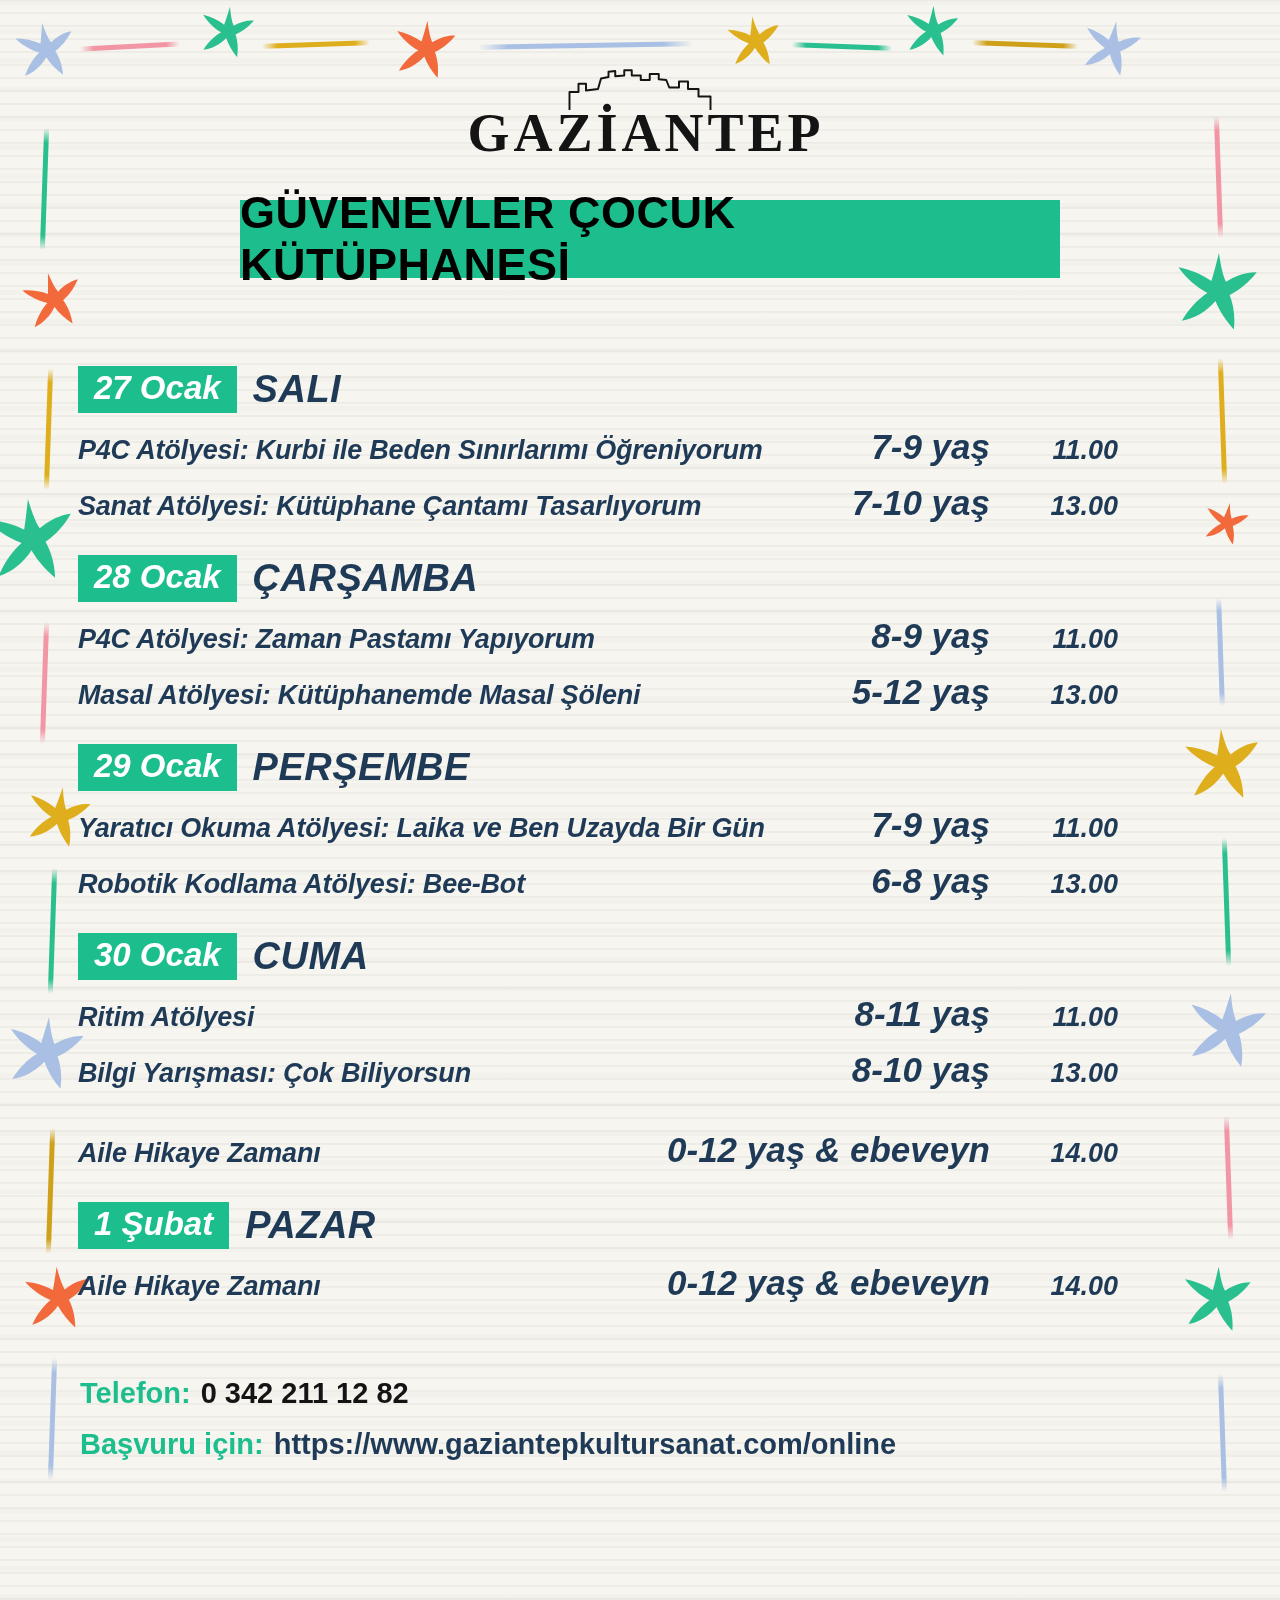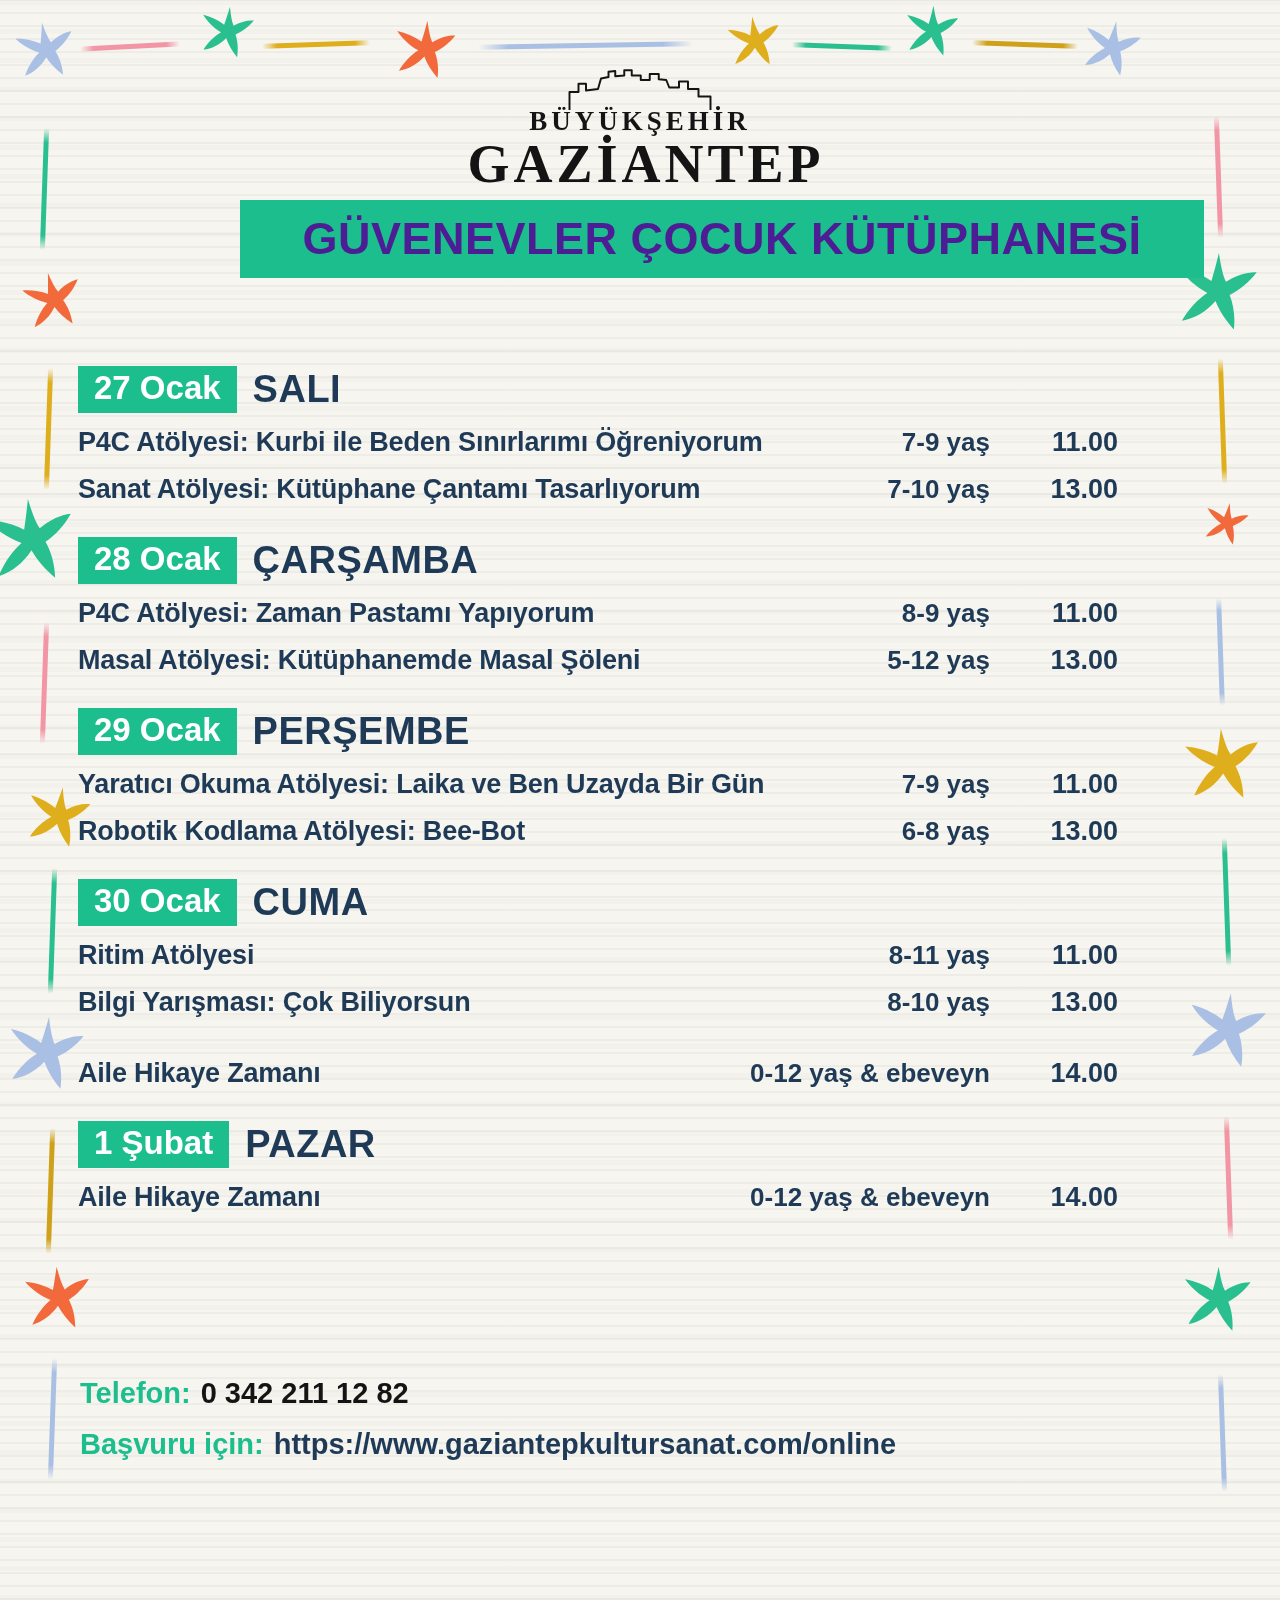--- a/index.html
+++ b/index.html
@@ -24,38 +24,38 @@
   .dash.h { height:5px; background:linear-gradient(90deg, transparent, var(--c) 14%, var(--c) 86%, transparent); }
   .dash.v { width:5px;  background:linear-gradient(180deg, transparent, var(--c) 12%, var(--c) 88%, transparent); }
 
   
   .logo { position:absolute; top:68px; left:0; width:100%; text-align:center; color:#141414; }
   .logo-castle { display:block; margin:0 auto -4px; }
   .logo-top  { font-family:"Liberation Serif", serif; font-size:27px; font-weight:bold; letter-spacing:4px; }
   .logo-main { font-family:"Liberation Serif", serif; font-size:54px; font-weight:600; letter-spacing:4px; line-height:1.0;margin-left:12px; }
 
   .banner {
-    position:absolute; top:200px; left:240px; width:964px; height:78px;
-    background:#1dbe8e; color:#4c1d95;
+    position:absolute; top:200px; left:240px; width:820px; height:78px;
+    background:#1dbe8e; color:#000000;
     display:flex; align-items:center; justify-content:center;
     font-size:45px; font-weight:bold; letter-spacing:0.5px;
   }
 
   
   .schedule { position:absolute; top:366px; left:78px; width:1040px; }
-  .day { margin-bottom:24px; }
+  .day { margin-bottom:24px;font-style:italic; }
   .day-head { display:flex; align-items:center; margin-bottom:6px; }
   .badge {
     display:inline-block; background:#1dbe8e; color:#ffffff;
     font-size:33px; font-weight:bold; padding:5px 16px 9px; line-height:1.0;
   }
   .day-name { font-size:38px; font-weight:bold; color:#1e3a56; margin-left:16px; letter-spacing:0.5px; }
   .row { display:grid; grid-template-columns:1fr auto 128px; align-items:baseline; padding:8px 0; }
   .row .title { font-size:27px; font-weight:bold; color:#1e3a56; white-space:nowrap; letter-spacing:-0.2px; }
-  .row .age   { font-size:26px; font-weight:bold; color:#1e3a56; white-space:nowrap; text-align:right; }
+  .row .age   { font-size:35px; font-weight:bold; color:#1e3a56; white-space:nowrap; text-align:right; }
   .row .time  { font-size:27px; font-weight:bold; color:#1e3a56; white-space:nowrap; text-align:right; }
 
   
   .footer { position:absolute; top:1377px; left:80px; }
   .footer-line { font-size:29px; font-weight:bold; margin-bottom:18px; }
   .footer-label { color:#1dbe8e; }
   .footer-line .phone { color:#141414; margin-left:10px; }
   .footer-line .url   { color:#1e3a56; margin-left:10px; }
 </style>
 </head>
@@ -134,21 +134,20 @@
   <i class="dash v" style="--c:#f295a5;left:1226px;top:1116px;height:124px;transform:rotate(-2deg)"></i>
   <svg class="star" viewBox="0 0 100 100" style="left:1180px;top:1266px;width:72px;height:72px;transform:rotate(2deg)" fill="#29bf8f">
       <use href="#star"></use>
     </svg>
   <i class="dash v" style="--c:#a9c0e4;left:1220px;top:1374px;height:118px;transform:rotate(-2deg)"></i>
 
   <div class="logo">
     <svg class="logo-castle" width="160" height="42" viewBox="0 0 200 56">
       <path d="M6,56 L6,32 L18,32 L18,21 L28,21 L28,30 L44,28 L48,14 L58,12 L58,5 L67,4 L67,11 L79,10 L79,3 L89,3 L89,10 L101,10 L101,16 L113,16 L113,8 L125,8 L125,15 L135,16 L139,26 L152,26 L152,18 L164,18 L164,28 L178,28 L178,38 L194,38 L194,56" fill="none" stroke="#141414" stroke-width="2.6" stroke-linejoin="round"></path>
     </svg>
-    <div class="logo-top">BÜYÜKŞEHİR</div>
     <div class="logo-main">GAZİANTEP</div>
   </div>
 
   <div class="banner">GÜVENEVLER ÇOCUK KÜTÜPHANESİ</div>
 
   <div class="schedule">
 
     <section class="day">
       <div class="day-head">
         <span class="badge">27 Ocak</span>

